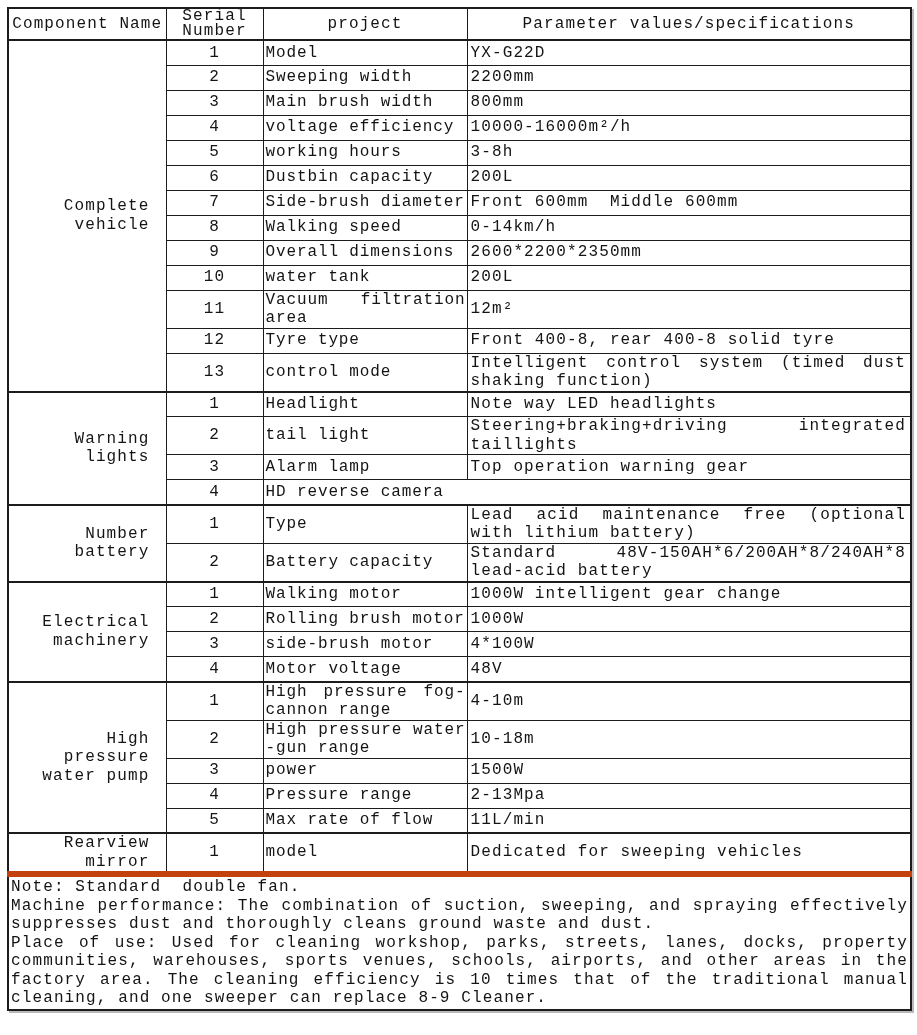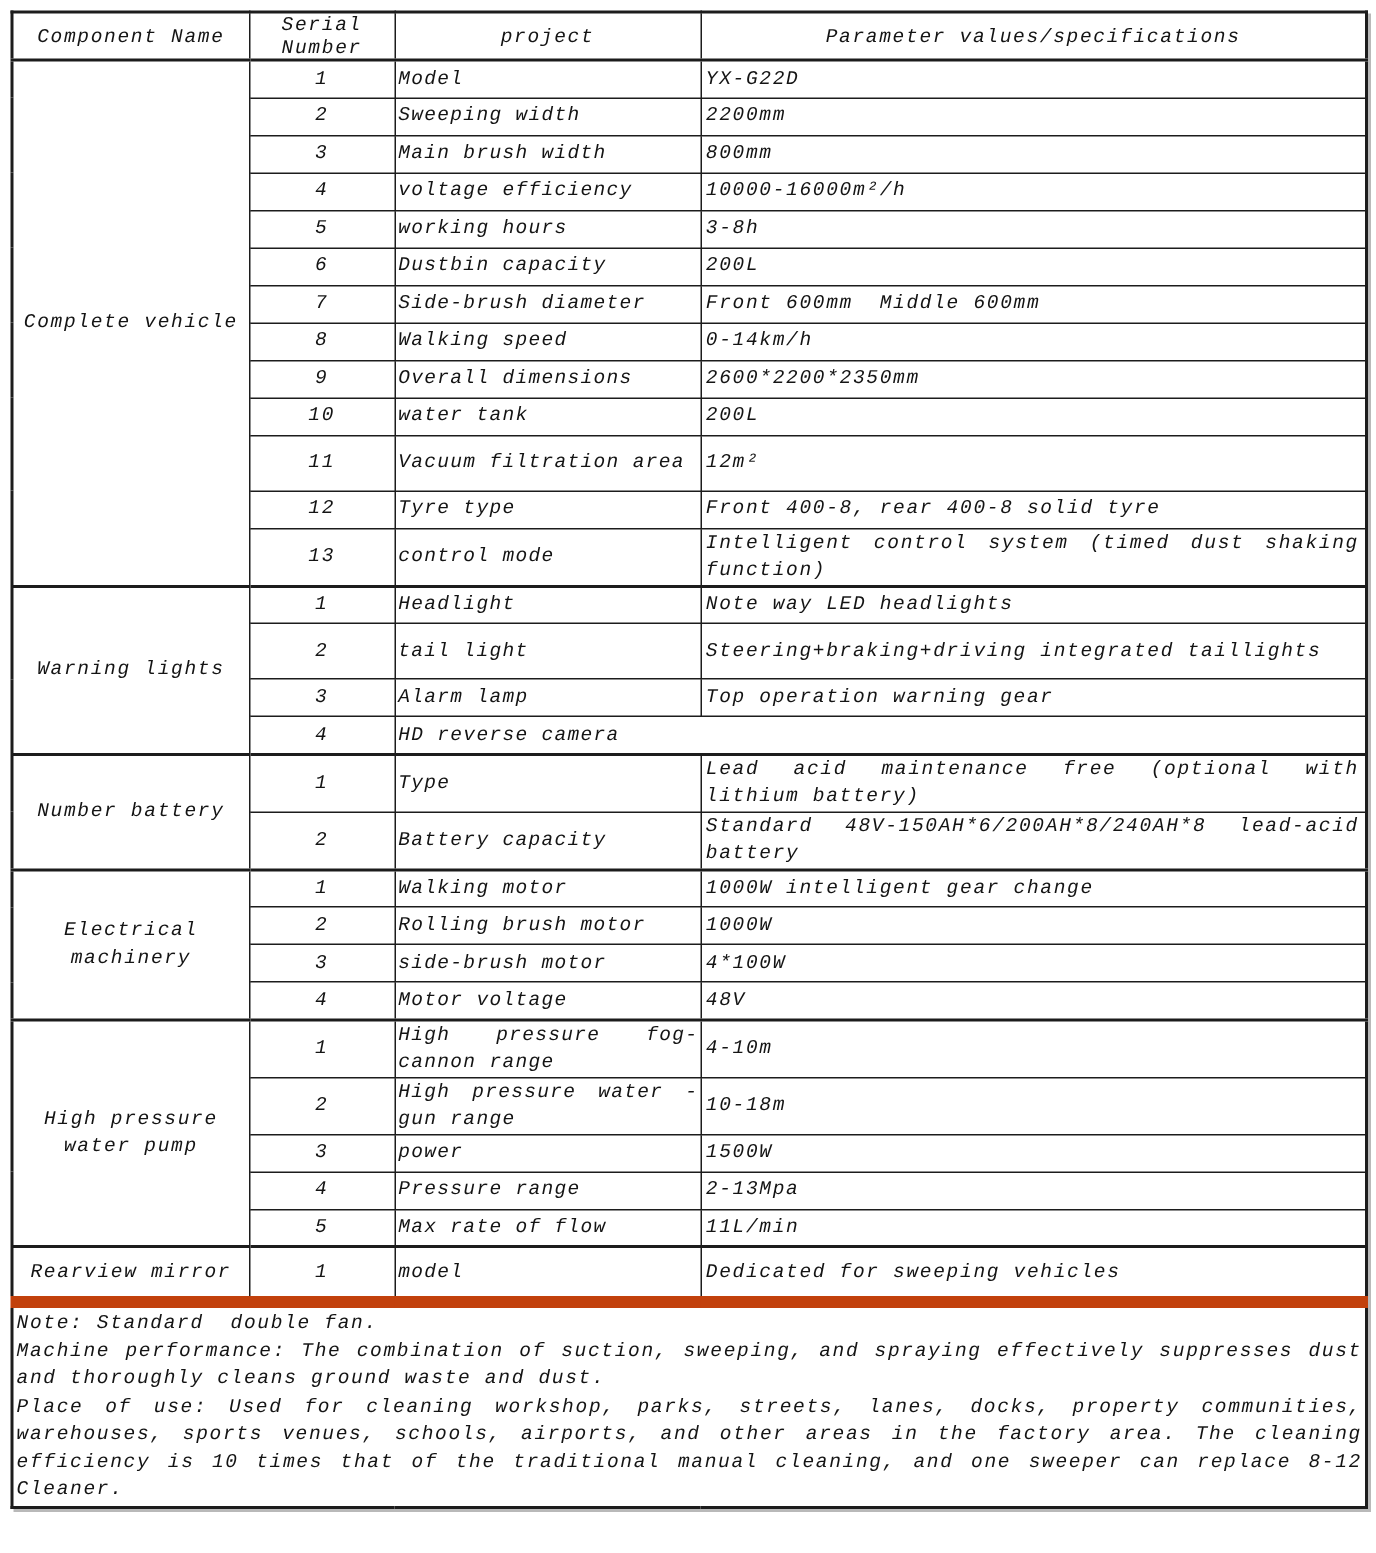--- a/index.html
+++ b/index.html
@@ -9,57 +9,56 @@
     font-family: "Liberation Mono", "DejaVu Sans Mono", monospace;
     color: #141414;
   }
   .page { padding: 7px; }
   table.spec {
     border-collapse: collapse;
     table-layout: fixed;
     width: 903px;
     border: 2px solid #1c1c1c;
     box-shadow: 2px 2px 0 #b9b9b9;
-    font-size: 13px;
+    font-size: 16px;
     letter-spacing: 1.12px;
     line-height: 18.5px;
-    font-style: italic;
   }
   col.c-comp   { width: 158px; }
   col.c-serial { width: 97px; }
   col.c-proj   { width: 204px; }
   col.c-param  { width: 444px; }
   td {
     border: 1px solid #1c1c1c;
     padding: 0 3px;
     vertical-align: middle;
     overflow: hidden;
   }
   thead td {
     text-align: center;
     height: 30px;
     line-height: 15px;
     padding: 0 1px;
   }
   tr.h1 { height: 25px; }
   tr.h2 { height: 37px; }
-  td.comp   { text-align: center; padding: 0 1px; }
+  td.comp   { text-align: right; padding: 0 16px; }
   td.serial { text-align: center; }
   td.project {
     text-align: justify; text-justify: inter-word;
     letter-spacing: 0.88px;
     padding: 0 1px 0 2px;
   }
   td.value {
     text-align: justify; text-justify: inter-word;
     padding: 0 4px 0 3px;
   }
   tr.gs td { border-top: 2px solid #1c1c1c; }
   td.notes {
-    border-top: 8px solid #c2410c;
+    border-top: 6px solid #c2410c;
     height: 129px;
     vertical-align: top;
     padding: 1px 2px;
   }
   .note-line { text-align: justify; text-justify: inter-word; }
 </style>
 </head>
 <body>
 
 <div class="page">
@@ -233,18 +232,18 @@
         <td class="comp">Rearview mirror</td>
         <td class="serial">1</td>
         <td class="project">model</td>
         <td class="value">Dedicated for sweeping vehicles</td>
       </tr>
 
       <tr>
         <td class="notes" colspan="4">
           <div class="note-line">Note: Standard &nbsp;double fan.</div>
           <div class="note-line">Machine performance: The combination of suction, sweeping, and spraying effectively suppresses dust and thoroughly cleans ground waste and dust.</div>
-          <div class="note-line">Place of use: Used for cleaning workshop, parks, streets, lanes, docks, property communities, warehouses, sports venues, schools, airports, and other areas in the factory area. The cleaning efficiency is 10 times that of the traditional manual cleaning, and one sweeper can replace 8-12 Cleaner.</div>
+          <div class="note-line">Place of use: Used for cleaning workshop, parks, streets, lanes, docks, property communities, warehouses, sports venues, schools, airports, and other areas in the factory area. The cleaning efficiency is 10 times that of the traditional manual cleaning, and one sweeper can replace 8-9 Cleaner.</div>
         </td>
       </tr>
     </tbody>
   </table>
 </div>
 
 </body></html>

